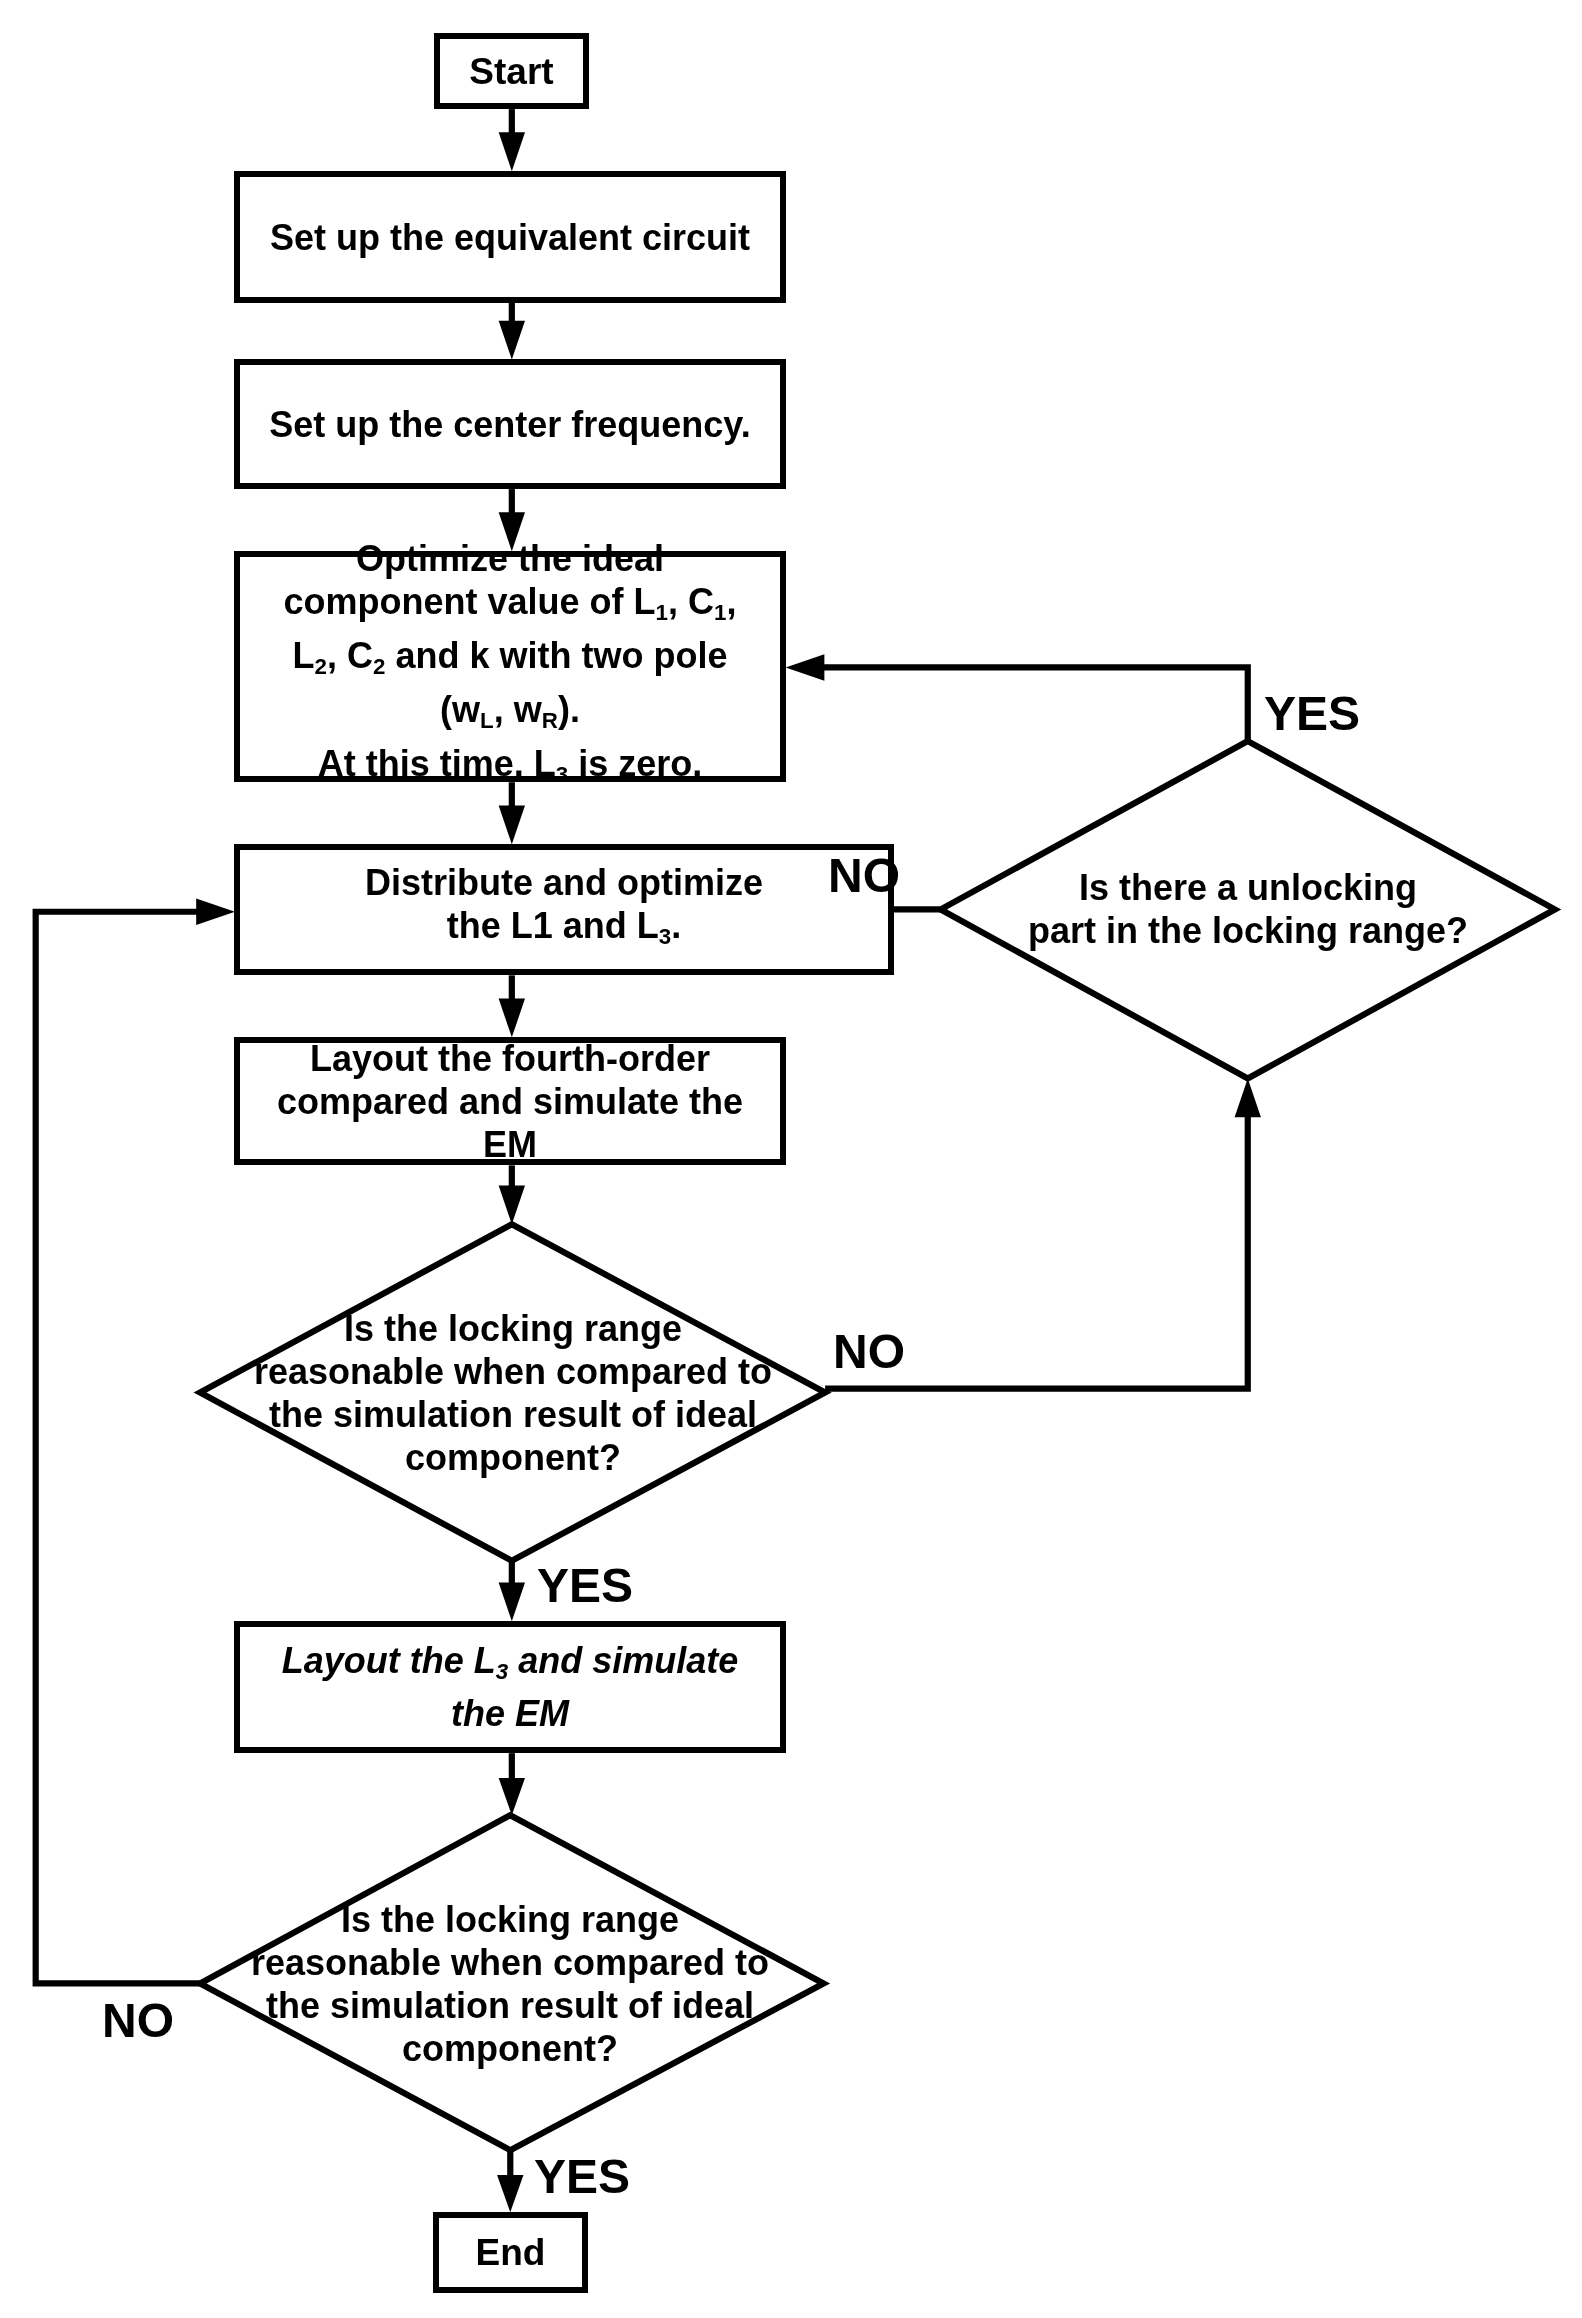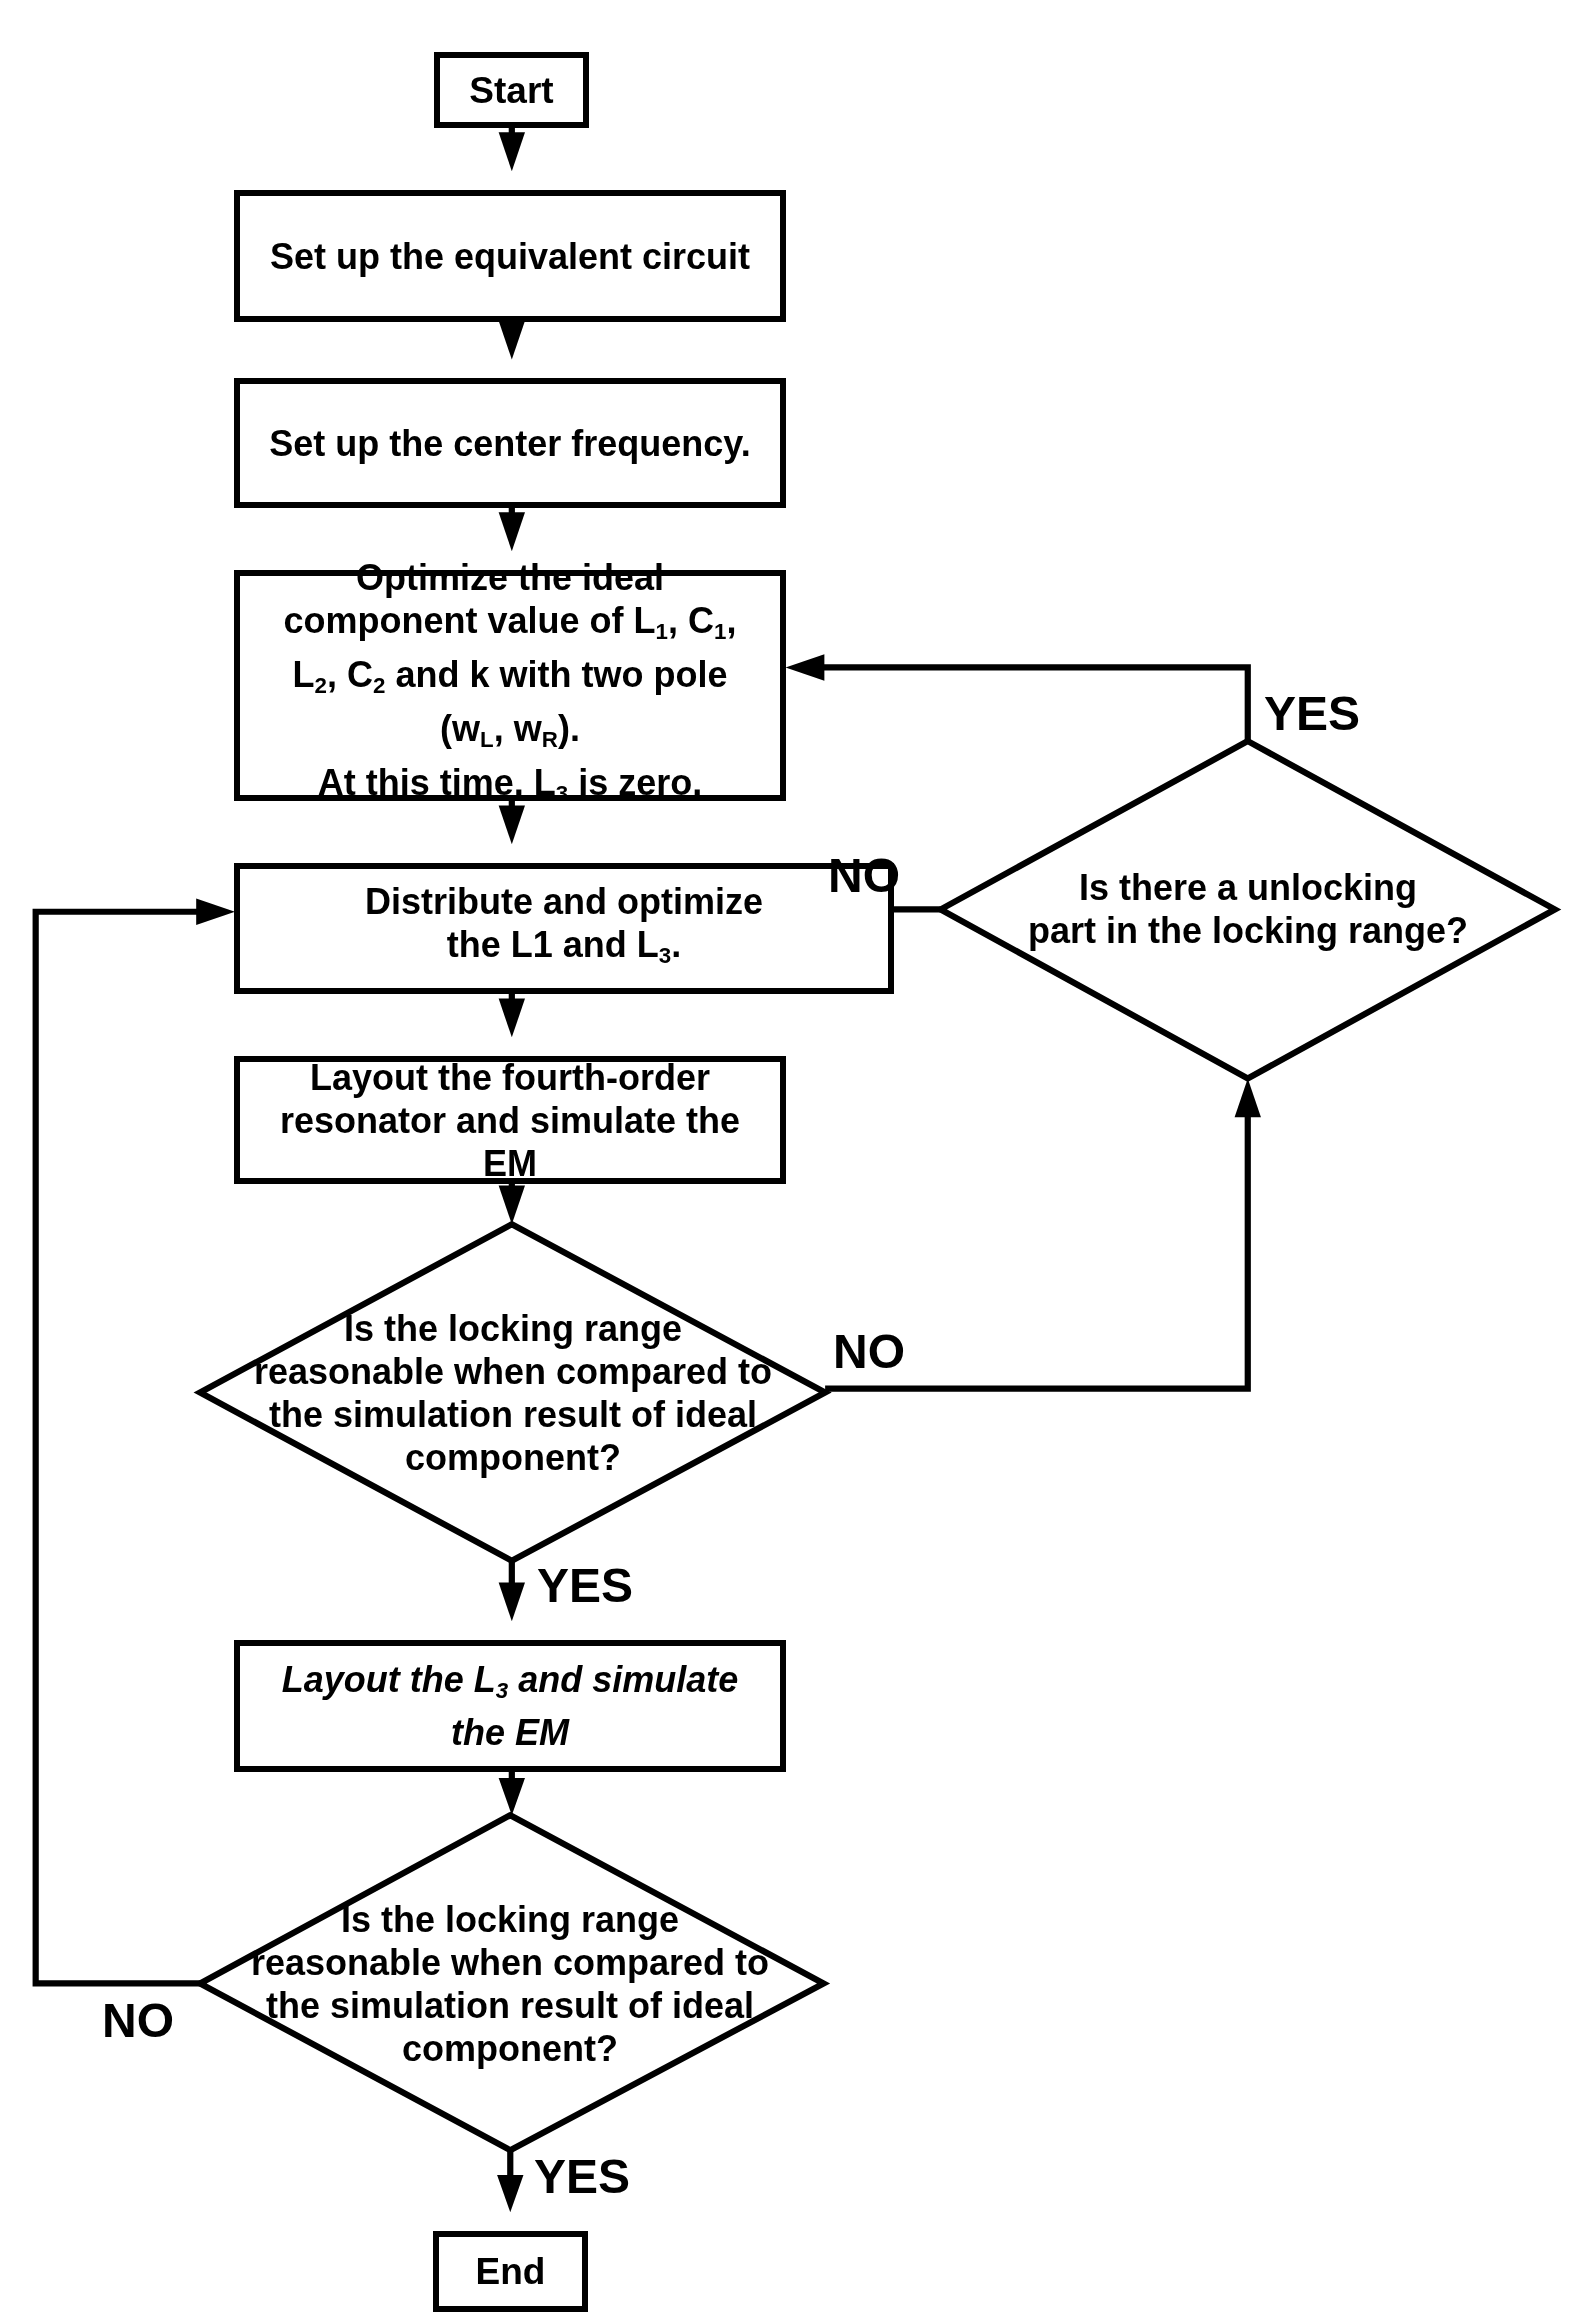--- a/index.html
+++ b/index.html
@@ -22,21 +22,20 @@
     box-sizing: border-box;
     background: #ffffff;
     border: 6.2px solid #000000;
     display: flex;
     flex-direction: column;
     justify-content: center;
     align-items: center;
     text-align: center;
     font-size: 36px;
     line-height: 43px;
-    margin-top: 19px;
   }
   .node .tl { white-space: nowrap; }
   .terminal { font-size: 37px; }
   .dtext {
     position: absolute;
     text-align: center;
     font-size: 36px;
     line-height: 43px;
     pointer-events: none;
   }
@@ -144,21 +143,21 @@
       <div class="tl">At this time, L<span class="sub">3</span> is zero.</div>
     </div>
 
   <div class="node" style="left:234px; top:844px; width:660px; height:131px;">
       <div class="tl">Distribute and optimize</div>
       <div class="tl">the L1 and L<span class="sub">3</span>.</div>
     </div>
 
   <div class="node" style="left:234px; top:1037px; width:552px; height:128px;">
       <div class="tl">Layout the fourth-order</div>
-      <div class="tl">resonator and simulate the</div>
+      <div class="tl">compared and simulate the</div>
       <div class="tl">EM</div>
     </div>
 
   <div class="node" style="left:234px; top:1621px; width:552px; height:132px;font-style:italic;">
       <div class="tl">Layout the L<span class="sub">3</span> and simulate</div>
       <div class="tl">the EM</div>
     </div>
 
   <div class="node terminal" style="left:433px; top:2212px; width:155px; height:81px;">
     <div class="tl">End</div>

